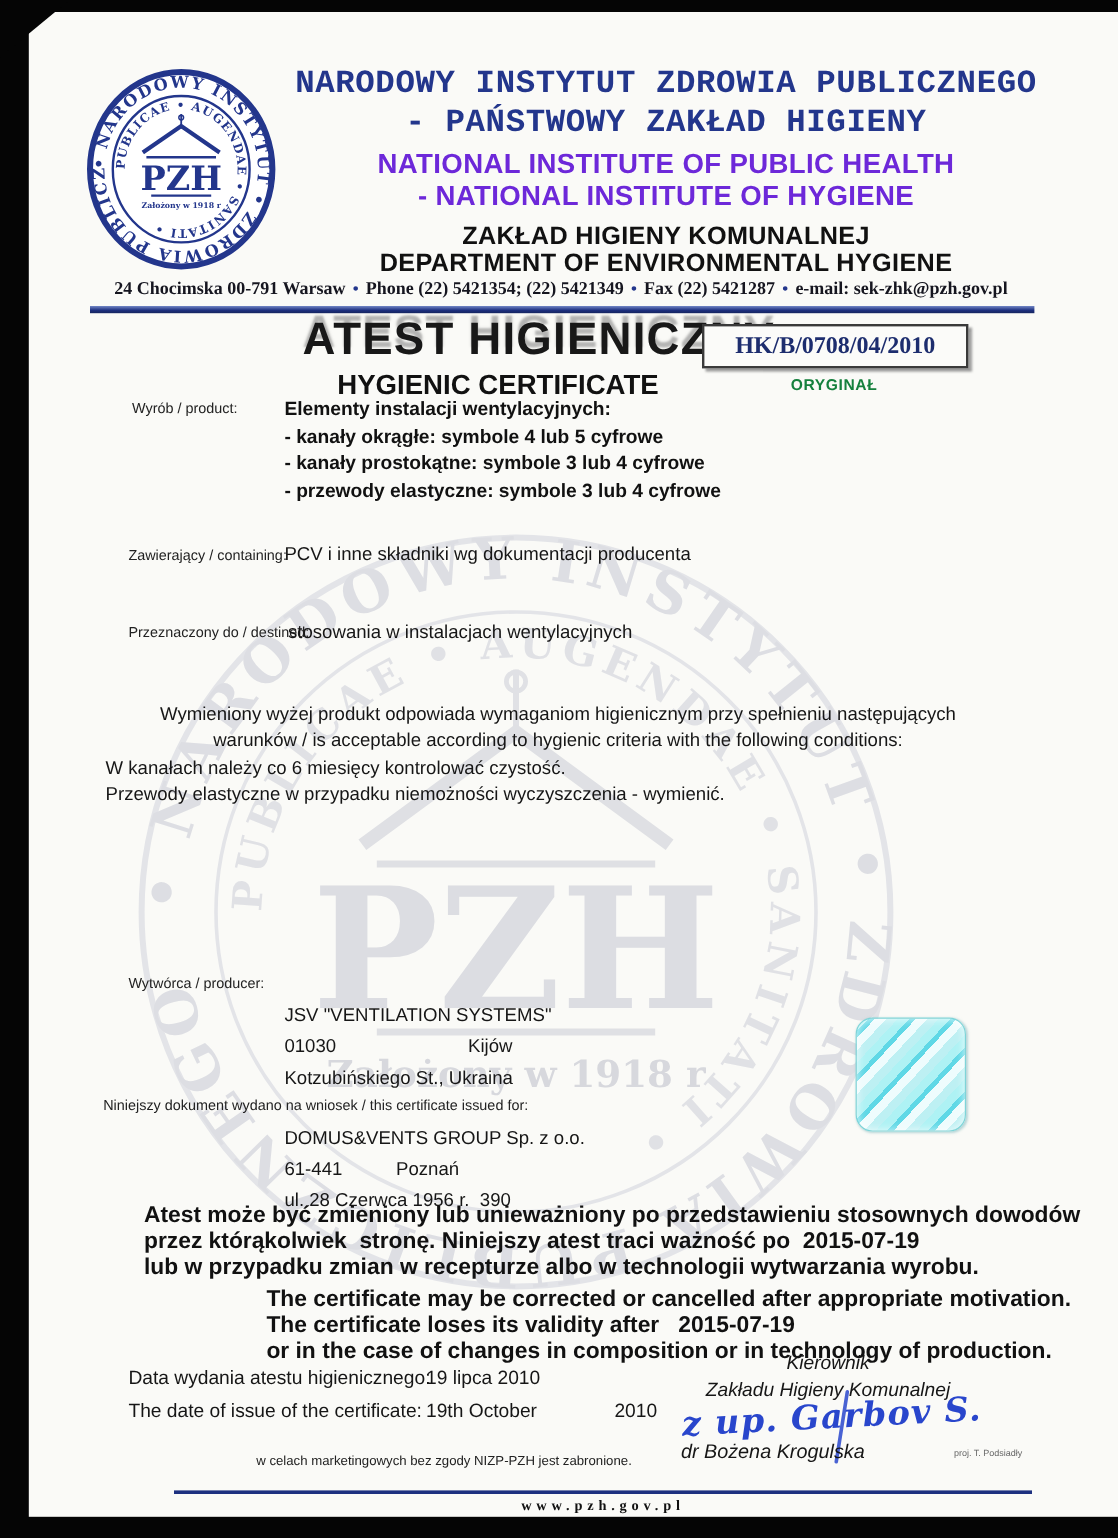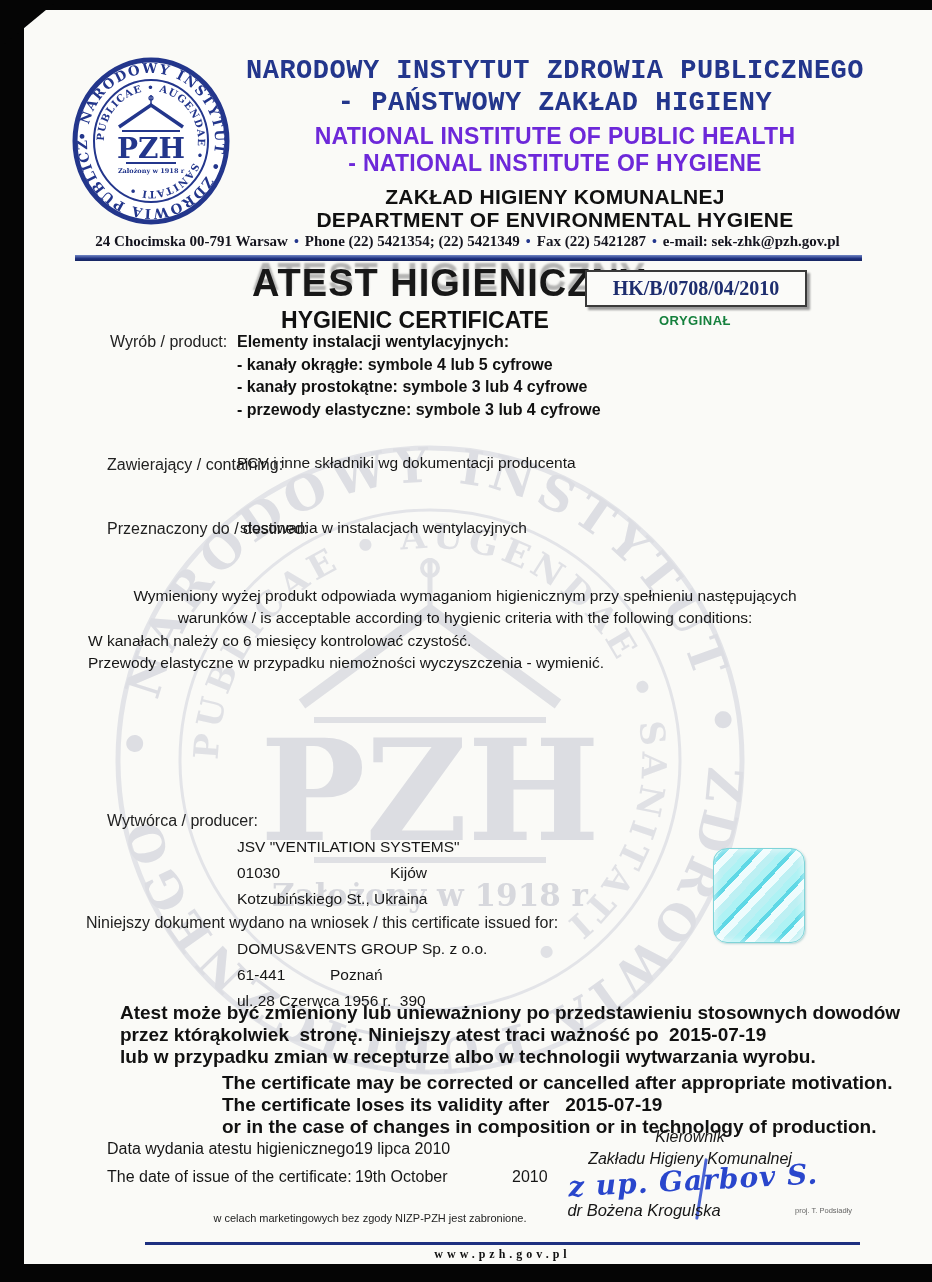--- a/index.html
+++ b/index.html
@@ -18,21 +18,21 @@
   .rule{background:linear-gradient(#7287c6,#1d2f7e 60%,#16255f);}
   
   .title-pl{font-size:38px;font-weight:bold;letter-spacing:1px;color:#181818;
             text-shadow:0 -6px 2px rgba(110,110,110,.5);}
   .title-en{font-size:23px;font-weight:bold;color:#111;}
   .certbox{border:2px solid #3a3a3a;box-shadow:3px 3px 2px #9a9a9a;background:#fbfbf9;
            display:flex;align-items:center;justify-content:center;
            font-family:"Liberation Serif",serif;font-weight:bold;font-size:20px;color:#1d2d6e;}
   .orig{font-size:13px;font-weight:bold;color:#15803d;letter-spacing:.5px;}
   
-  .lbl{font-size:16px;color:#222;}
+  .lbl{font-size:12px;color:#222;}
   .valb{font-size:16px;font-weight:bold;color:#111;line-height:22.5px;}
   .val{font-size:15.5px;color:#161616;}
   .pre{white-space:pre;}
   .bold15{font-size:19px;font-weight:bold;color:#111;line-height:22px;}
   .ital{font-style:italic;}
   .sig-script{font-style:italic;font-weight:bold;font-size:28px;color:#2946cc;
               transform:rotate(-3deg);letter-spacing:1px;font-family:"DejaVu Serif",serif;}
   .sig-stroke{width:3px;background:#2946cc;transform:rotate(9deg);opacity:.85;border-radius:2px;}
   .notice{font-size:11px;color:#222;line-height:18px;}
   .credit{font-size:7.5px;color:#666;}

